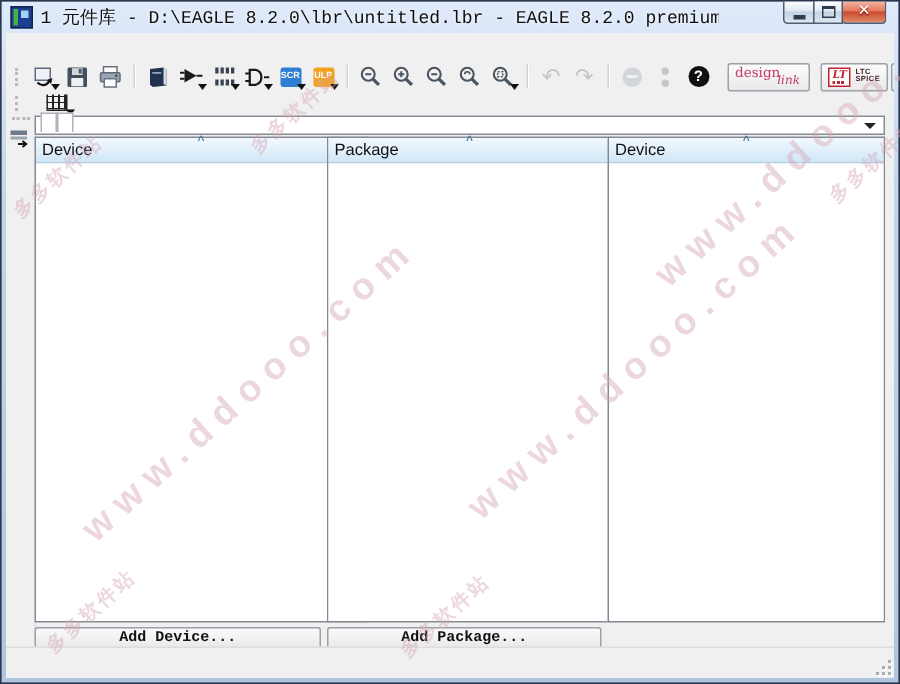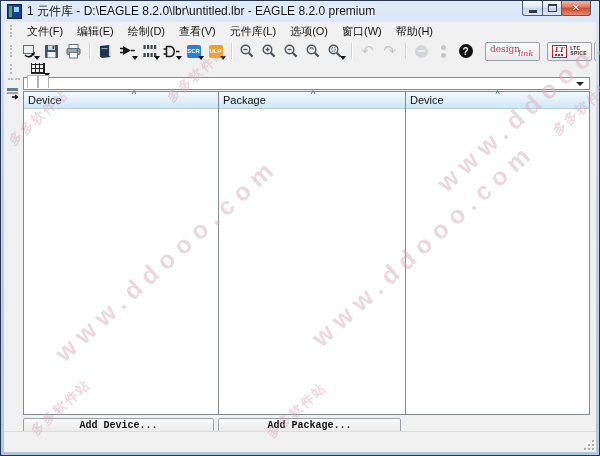--- a/index.html
+++ b/index.html
@@ -4,21 +4,21 @@
 <style>
   html,body{margin:0;padding:0;}
   body{width:600px;height:456px;position:relative;overflow:hidden;
        font-family:"Liberation Sans","DejaVu Sans",sans-serif;background:#888;}
 
   
   .window{position:absolute;inset:0;border:1px solid #28374f;
           background:linear-gradient(180deg,#dfeafa 0%,#c2d5ea 30%,#b0c6de 100%);
           box-sizing:border-box;}
   .titlebar{position:absolute;left:3px;top:1px;right:120px;height:19px;
-            display:flex;align-items:center;gap:5px;padding-left:3px;}
+            display:flex;align-items:center;gap:5px;padding-left:3px;font-family:Liberation Mono, monospace;}
   .app-icon{width:13px;height:13px;background:#1c3f92;border:1px solid #12224e;
             position:relative;flex:0 0 auto;}
   .app-icon i{position:absolute;left:1px;top:1px;bottom:1px;width:3px;background:#43b049;}
   .app-icon b{position:absolute;right:2px;top:2px;width:5px;height:5px;background:#9fd4f2;}
   .title-text{font-size:12px;color:#101010;white-space:nowrap;overflow:hidden;
               text-shadow:0 0 3px #fff;}
 
   .caption-buttons{position:absolute;top:0;right:8px;display:flex;}
   .cap-btn{height:15px;border:1px solid #4d5d73;border-top:none;display:flex;
            align-items:center;justify-content:center;box-sizing:border-box;
@@ -157,31 +157,20 @@
     <span class="cap-btn cap-max">
         <span class="glyph-max"></span>
       </span>
     <span class="cap-btn cap-close">
         <span class="glyph-close">✕</span>
       </span>
   </div>
 
   <div class="client">
 
-    <div class="menubar">
-      <span class="grip-v"></span>
-      <span class="menu-item">文件(F)</span>
-      <span class="menu-item">编辑(E)</span>
-      <span class="menu-item">绘制(D)</span>
-      <span class="menu-item">查看(V)</span>
-      <span class="menu-item">元件库(L)</span>
-      <span class="menu-item">选项(O)</span>
-      <span class="menu-item">窗口(W)</span>
-      <span class="menu-item">帮助(H)</span>
-    </div>
 
     <div class="toolbar">
       <span class="grip-v"></span>
 
       <span class="tbtn">
         <svg width="17" height="17">
           <rect x="2.5" y="2.5" width="10" height="8" fill="#eef2f6" stroke="#5d6c7c"></rect>
           <path d="M4 12 C7 15 11 14 12 10" stroke="#111" stroke-width="1.6" fill="none"></path>
           <path d="M14,9 L10.5,10.5 L13,13 Z" fill="#111"></path>
         </svg>

